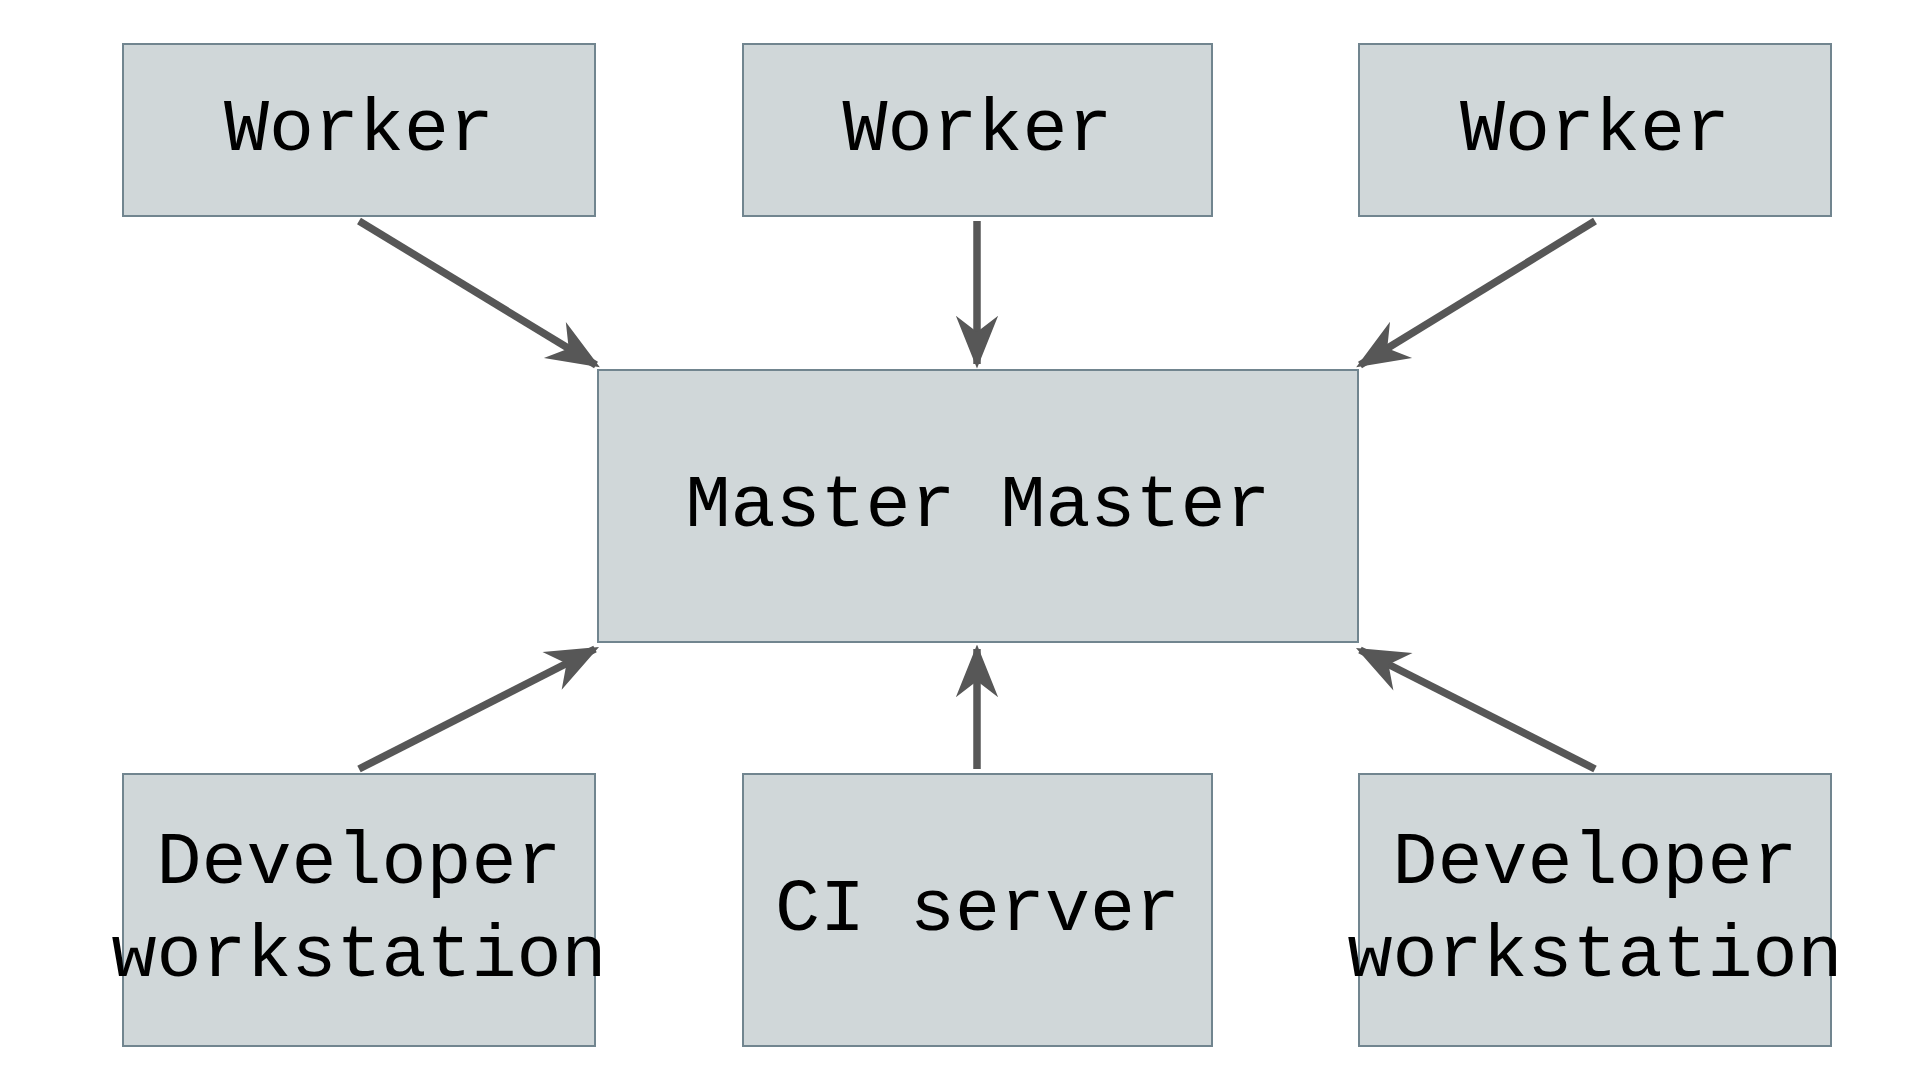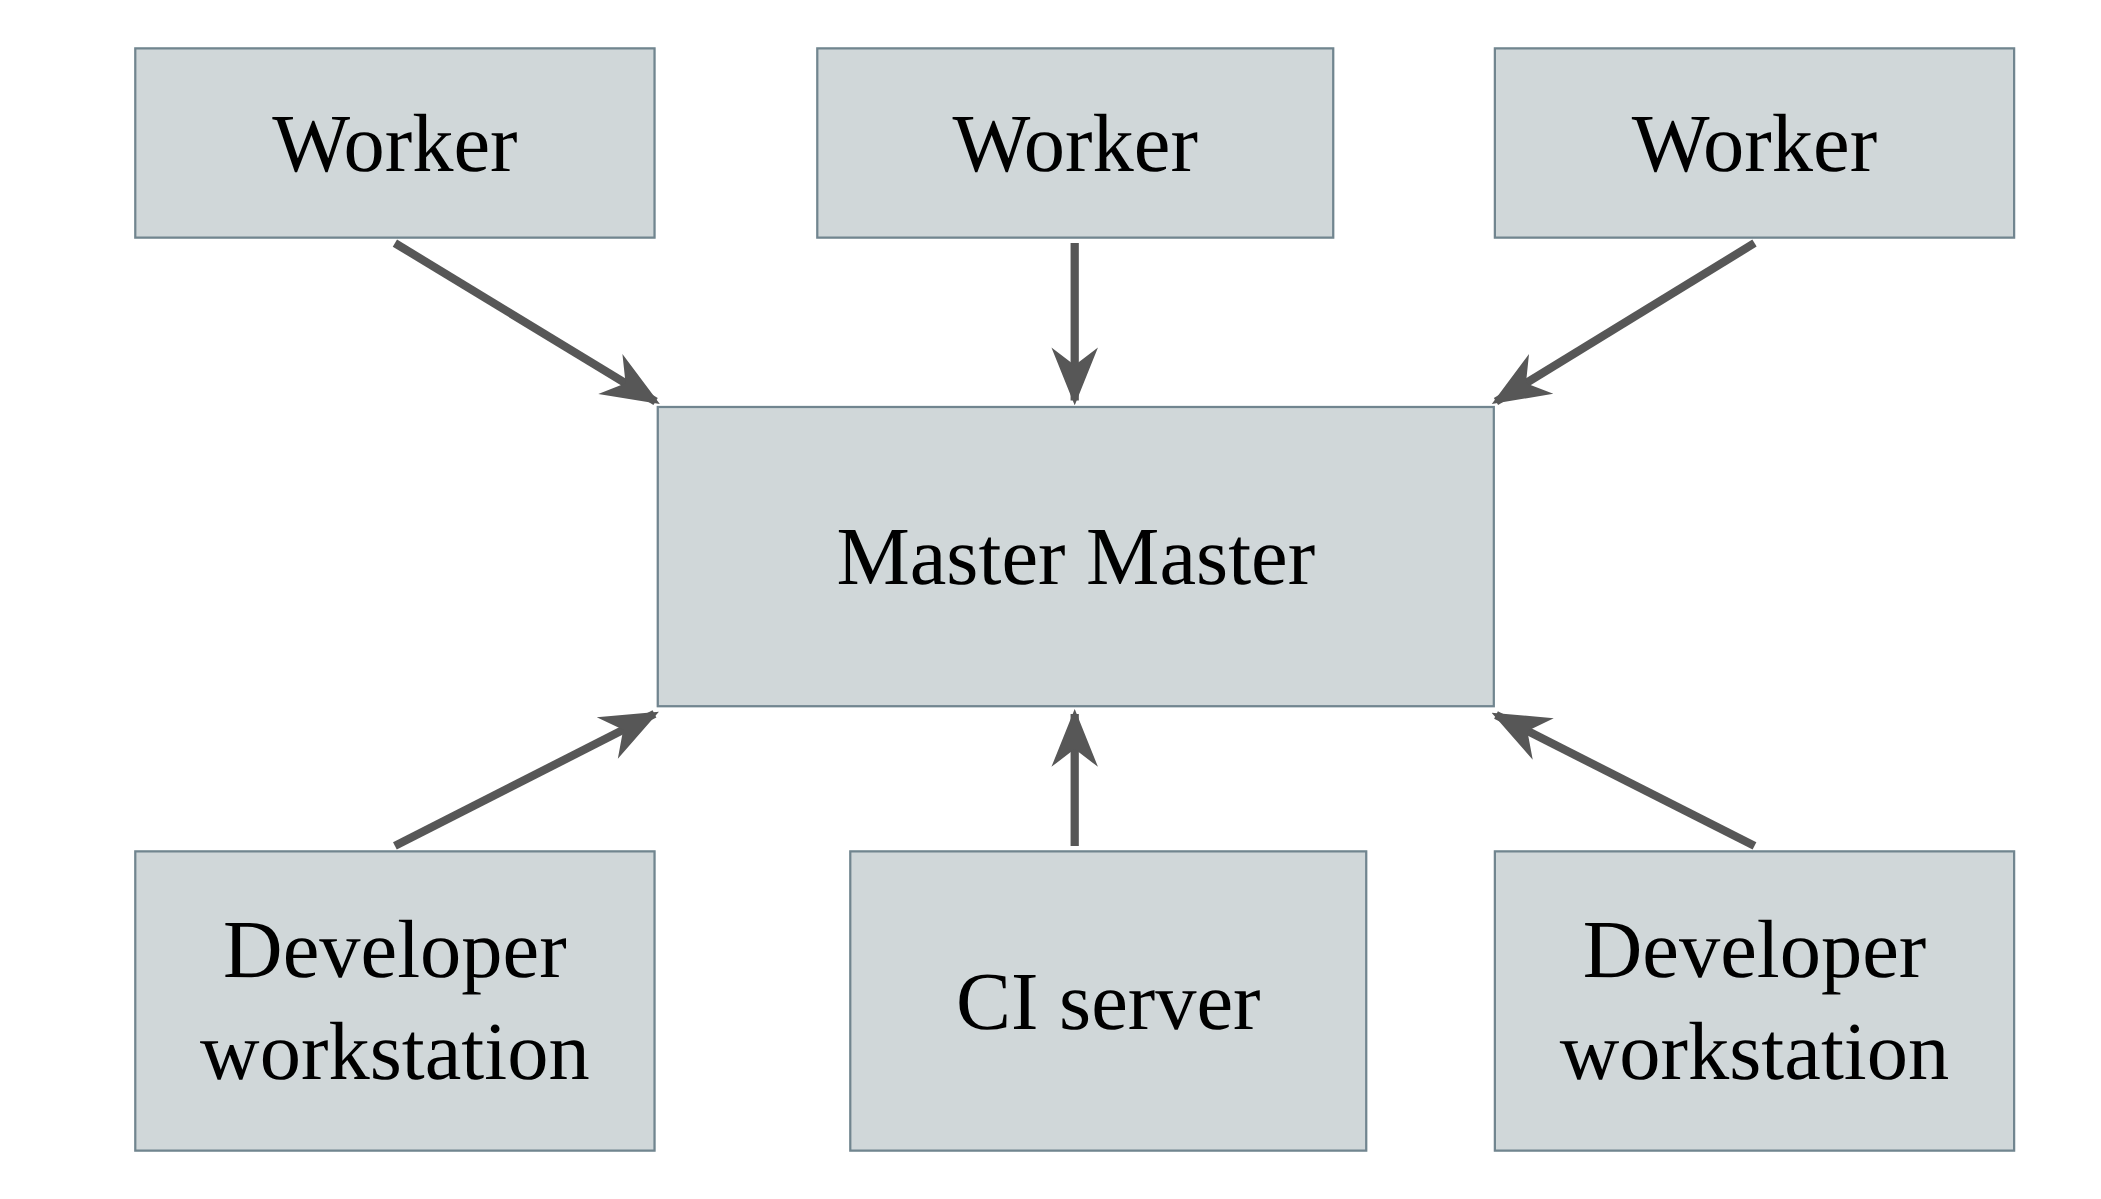--- a/index.html
+++ b/index.html
@@ -5,21 +5,21 @@
   html, body {
     margin: 0;
     padding: 0;
     background: #ffffff;
   }
   .canvas {
     position: relative;
     width: 1910px;
     height: 1090px;
     background: var(--background, #ffffff);
-    font-family: Liberation Serif, serif;
+    font-family: Liberation Mono, monospace;
     overflow: hidden;
   }
   .edges {
     position: absolute;
     left: 0;
     top: 0;
     width: 1910px;
     height: 1090px;
     display: block;
   }
@@ -82,21 +82,21 @@
   </div>
 
   <div class="node" style="left:597px; top:369px; width:762px; height:274px;">
     <span class="node-label">Master Master</span>
   </div>
 
   <div class="node" style="left:122px; top:773px; width:474px; height:274px;">
     <span class="node-label">Developer workstation</span>
   </div>
 
-  <div class="node" style="left:772px; top:773px; width:471px; height:274px;">
+  <div class="node" style="left:742px; top:773px; width:471px; height:274px;">
     <span class="node-label">CI server</span>
   </div>
 
   <div class="node" style="left:1358px; top:773px; width:474px; height:274px;">
     <span class="node-label">Developer workstation</span>
   </div>
 
 </div>
 
 </body></html>

